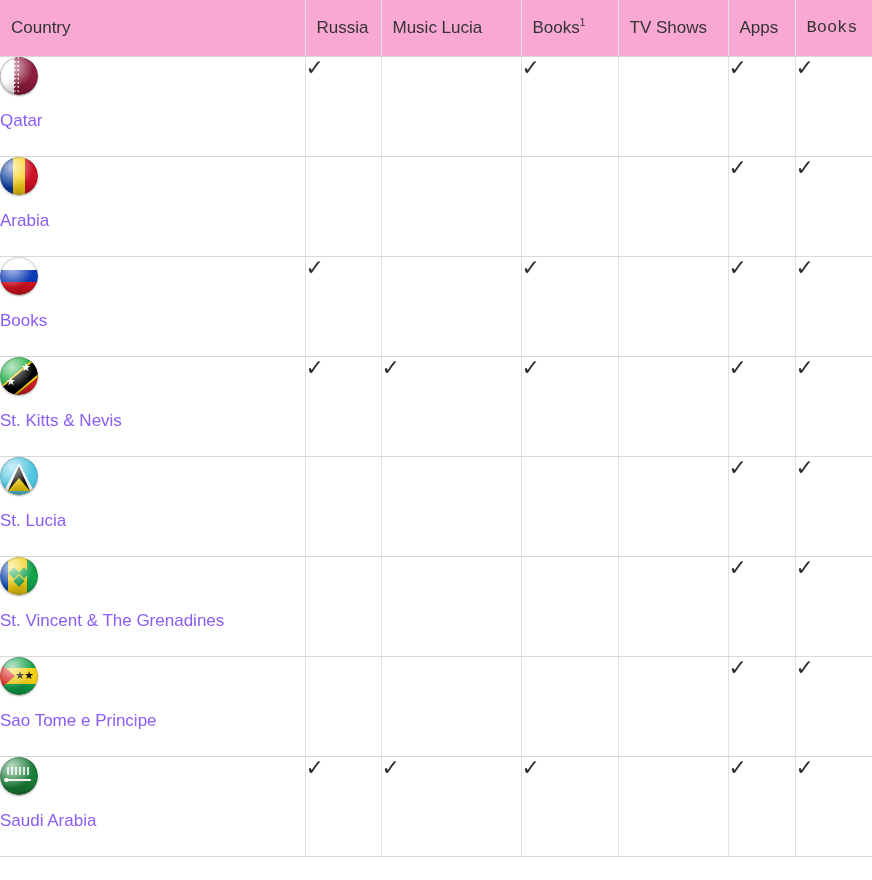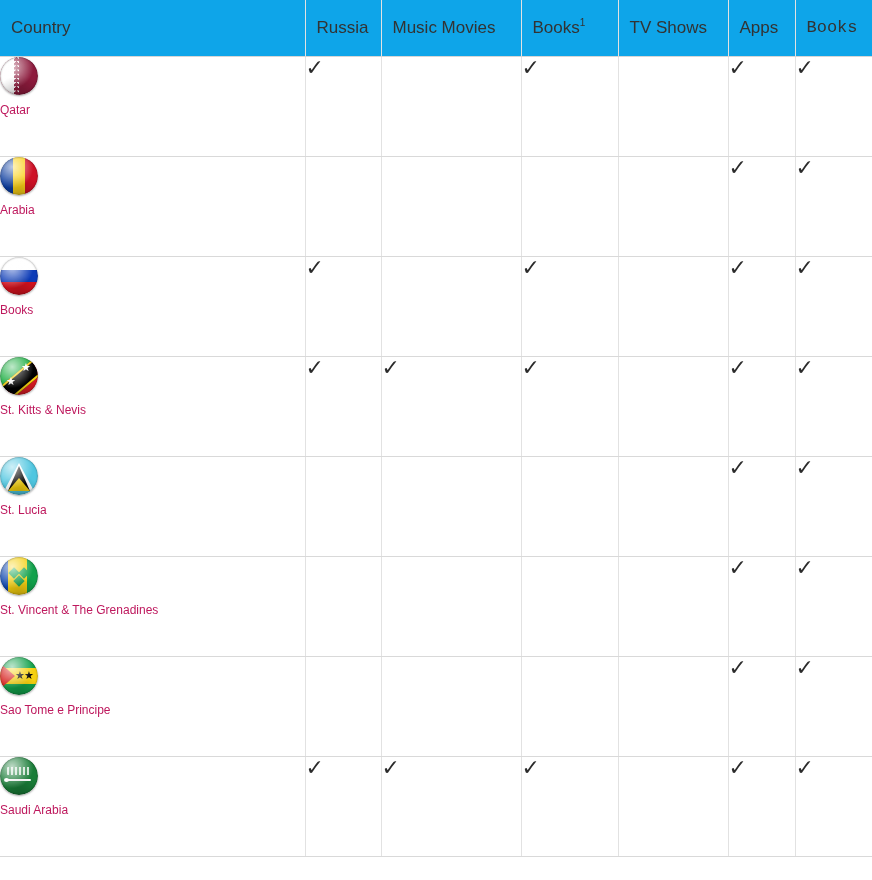--- a/index.html
+++ b/index.html
@@ -15,21 +15,21 @@
     color: #333333;
     overflow: hidden;
   }
   #availability-table {
     width: 872px;
     border-collapse: collapse;
     table-layout: fixed;
   }
   
   #availability-table thead th {
-    background: #0ea5e9;
+    background: #f9a8d4;
     font-weight: normal;
     font-size: 17px;
     color: #333333;
     text-align: left;
     height: 56px;
     padding: 0 0 0 11px;
     border-bottom: 1px solid #d6d6d6;
     border-right: 1px solid #e2e2e2;
     vertical-align: middle;
     white-space: nowrap;
@@ -60,23 +60,23 @@
     padding: 0;
     background: #ffffff;
     box-sizing: border-box;
   }
   #availability-table tbody td:last-child { border-right: none; }
 
   .country-cell {
     padding: 11px 0 0 11px;
   }
   .country-name {
-    font-size: 12px;
-    color: #be185d;
-    margin-top: 8px;
+    font-size: 17px;
+    color: #8b5cf6;
+    margin-top: 16px;
     white-space: nowrap;
   }
   .check-cell {
     padding: 9px 0 0 20px;
     font-size: 22px;
     color: #2b2b2b;
     line-height: 1;
   }
   .check-mark { font-family: "DejaVu Sans", sans-serif; }
 
@@ -252,21 +252,21 @@
   </colgroup>
   <thead>
     <tr>
       <th>
         <span>Country</span>
       </th>
       <th>
         <span>Russia</span>
       </th>
       <th>
-        <span>Music Movies</span>
+        <span>Music Lucia</span>
       </th>
       <th>
         <span>Books</span><span class="footnote-marker">1</span>
       </th>
       <th>
         <span>TV Shows</span>
       </th>
       <th>
         <span>Apps</span>
       </th>

